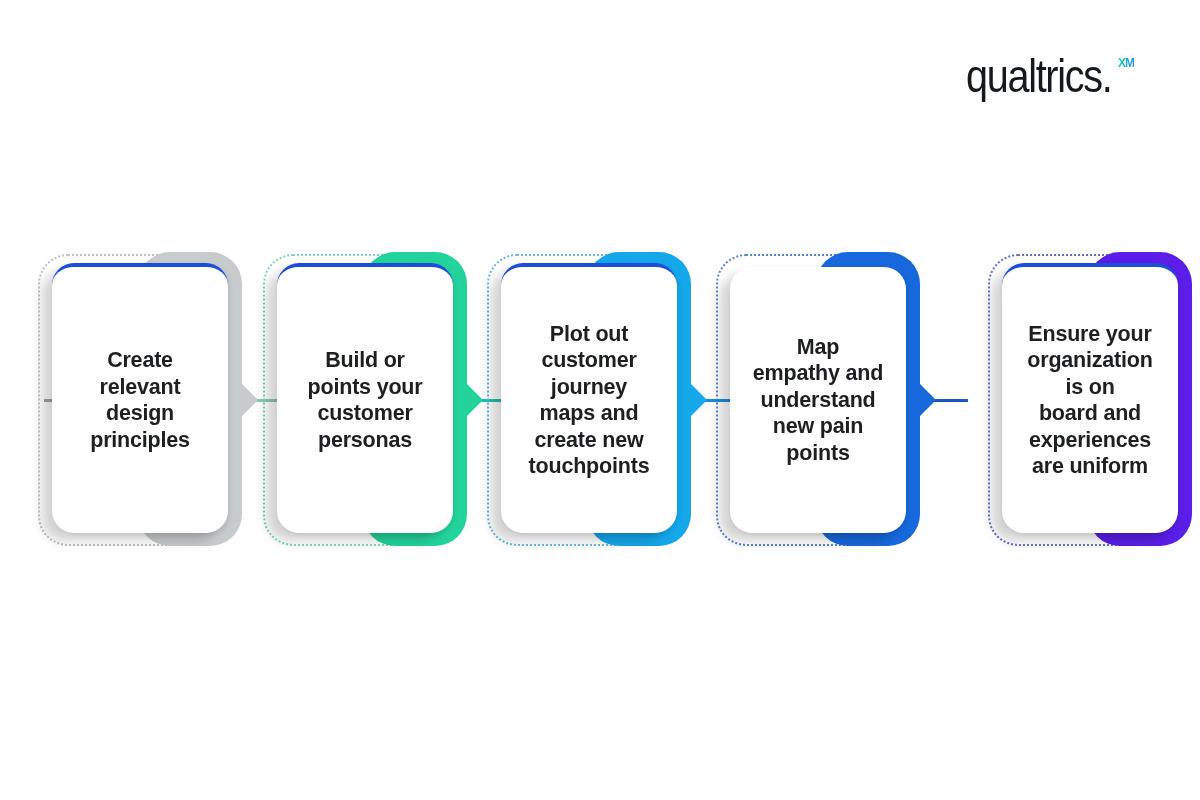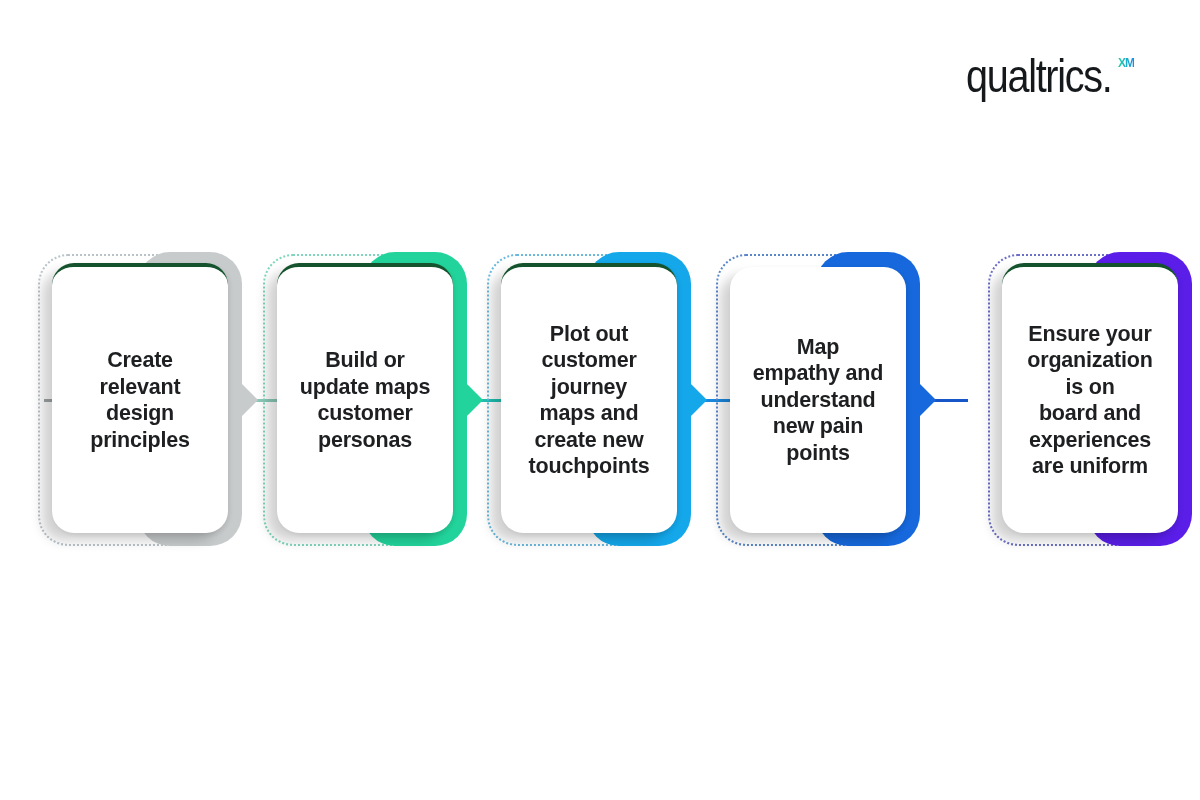--- a/index.html
+++ b/index.html
@@ -14,21 +14,21 @@
 
   .line-seg { position:absolute; height:3px; top:399px; }
 
   .step { position:absolute; top:250px; width:212px; height:302px; }
   .dotted { position:absolute; left:0; top:4px; width:186px; height:292px;
             border:2px dotted #b9c3c9; border-radius:30px; box-sizing:border-box; }
   .tab { position:absolute; left:100px; top:2px; width:104px; height:294px; border-radius:32px; }
   .arrow { position:absolute; left:198px; top:128px; width:0; height:0;
            border-top:22px solid transparent; border-bottom:22px solid transparent; border-left:22px solid; }
   .card { position:absolute; left:14px; top:13px; width:176px; height:270px; background:#ffffff;
-          border-radius:22px; box-sizing:border-box; border-top:4px solid #14532d;
+          border-radius:22px; box-sizing:border-box; border-top:4px solid #1d4ed8;
           box-shadow:-10px 8px 12px rgba(0,0,0,0.18), 2px 2px 4px rgba(0,0,0,0.08);
           display:flex; align-items:center; justify-content:center; text-align:center; }
   .card.no-top { border-top:none; }
   .card-text { font-weight:bold; font-size:21.5px; line-height:26.5px; color:#1d1f21; padding:0 6px; white-space:pre-line; letter-spacing:-0.2px; }
 </style>
 </head>
 <body>
 
 <div class="logo">
   <span class="logo-word">qualtrics.</span>
@@ -52,21 +52,21 @@
 principles</span>
   </div>
 </div>
 
 <div class="step" style="left:263px;">
   <div class="dotted" style="border-color:#7fd6bd;"></div>
   <div class="tab" style="background:#22d49b;"></div>
   <div class="arrow" style="border-left-color:#22d49b;"></div>
   <div class="card">
     <span class="card-text">Build or
-update maps
+points your
 customer
 personas</span>
   </div>
 </div>
 
 <div class="step" style="left:487px;">
   <div class="dotted" style="border-color:#6ab9dc;"></div>
   <div class="tab" style="background:#14a7ea;"></div>
   <div class="arrow" style="border-left-color:#14a7ea;"></div>
   <div class="card">

